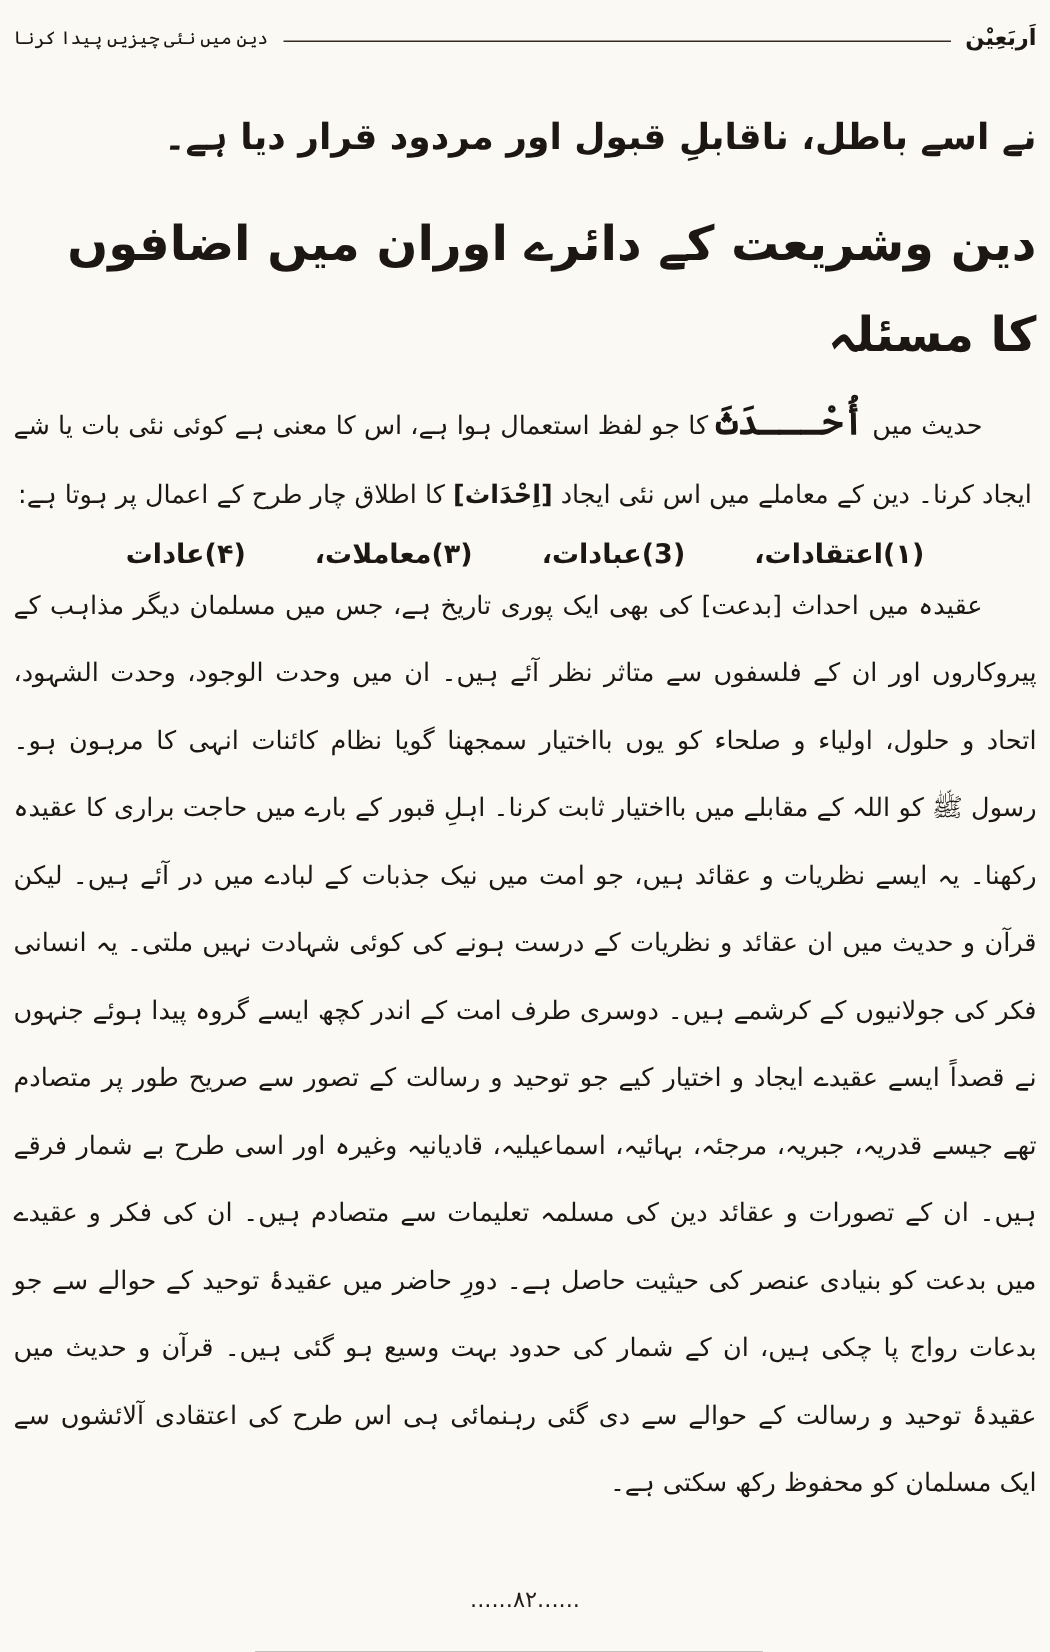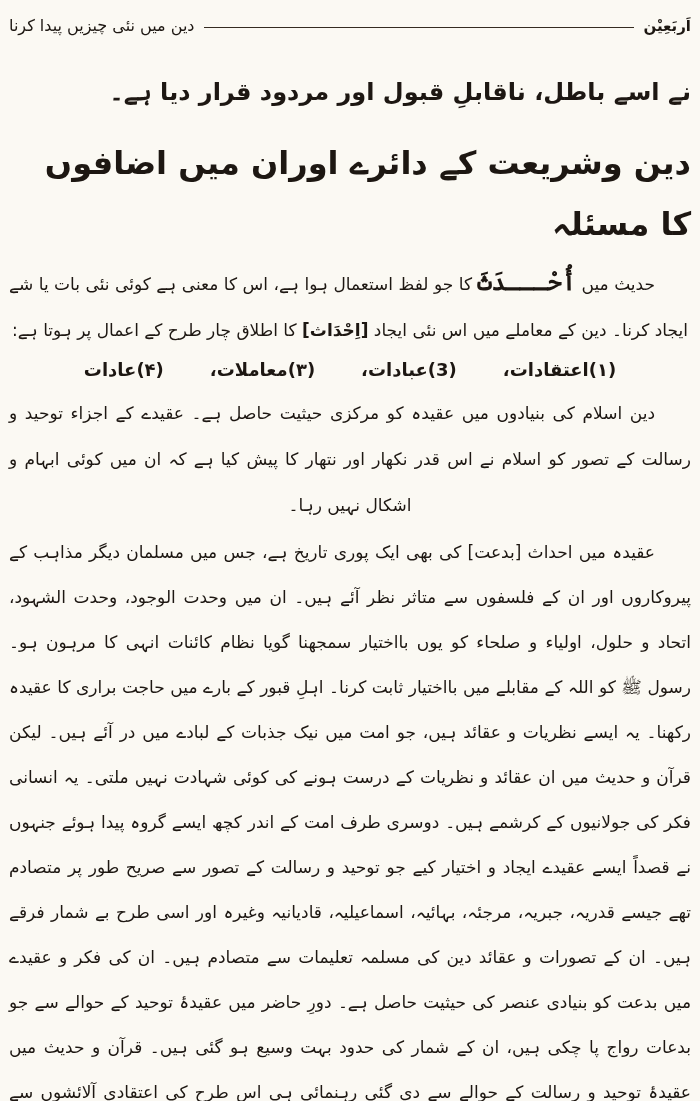--- a/index.html
+++ b/index.html
@@ -5,21 +5,21 @@
   html,body{margin:0;padding:0;background:#9a9a9a;}
   .page{
     width:700px;height:1101px;margin:0 auto;position:relative;
     background:#fbf9f3;color:#1d1712;box-sizing:border-box;
     padding:0 9px;direction:rtl;
     font-family:"DejaVu Sans",sans-serif;overflow:hidden;
   }
   .page-header{display:flex;align-items:center;padding-top:16px;}
   .book-title{font-size:15px;font-weight:bold;white-space:nowrap;}
   .header-rule{flex:1;height:0;border-top:1.7px solid #352b21;margin:4px 10px 0 10px;}
-  .chapter-title{font-size:16px;white-space:nowrap;}
+  .chapter-title{font-size:12px;white-space:nowrap;font-family:Liberation Serif, serif;}
   .carryover{margin:38px 0 0;font-size:24px;font-weight:600;text-align:right;line-height:1.6;}
   .main-heading{margin:22px 0 0;font-size:32px;font-weight:bold;text-align:right;line-height:1.9;}
   .para{font-size:17px;font-weight:500;line-height:46px;text-align:justify;text-align-last:center;text-indent:36px;margin:4px 0 0;}
   .arabic-term{font-weight:bold;font-family:"DejaVu Serif",serif;font-size:24px;}
   .bracketed-term{font-weight:bold;}
   .category-list{display:flex;justify-content:center;gap:46px;font-size:18px;font-weight:bold;margin-top:6px;}
   .category-item{white-space:nowrap;text-align:right;}
   .section-heading{margin:30px 0 0;font-size:23px;font-weight:bold;text-align:right;line-height:1.6;}
   .aqeedah{margin-top:10px;}
   .history{font-size:17px;font-weight:500;line-height:45px;text-align:justify;text-align-last:right;text-indent:36px;margin:2px 0 0;}
@@ -49,18 +49,18 @@
   </p>
 
   <div class="category-list">
     <span class="category-item">(۱)اعتقادات،</span>
     <span class="category-item">(3)عبادات،</span>
     <span class="category-item">(۳)معاملات،</span>
     <span class="category-item">(۴)عادات</span>
   </div>
 
 
-  <p class="para aqeedah">دین اسلام کی بنیادوں میں عقیدہ کو مرکزی حیثیت حاصل ہے۔ عقیدے کے اجزاء توحید و رسالت کے تصور کو اسلام نے اس قدر نکھار اور نتھار کا پیش کیا ہے کہ ان میں کوئی ابہام و اشکال نہیں رہا۔</p>
 
   <p class="history">عقیدہ میں احداث [بدعت] کی بھی ایک پوری تاریخ ہے، جس میں مسلمان دیگر مذاہب کے پیروکاروں اور ان کے فلسفوں سے متاثر نظر آئے ہیں۔ ان میں وحدت الوجود، وحدت الشہود، اتحاد و حلول، اولیاء و صلحاء کو یوں بااختیار سمجھنا گویا نظام کائنات انہی کا مرہون ہو۔ رسول ﷺ کو اللہ کے مقابلے میں بااختیار ثابت کرنا۔ اہلِ قبور کے بارے میں حاجت براری کا عقیدہ رکھنا۔ یہ ایسے نظریات و عقائد ہیں، جو امت میں نیک جذبات کے لبادے میں در آئے ہیں۔ لیکن قرآن و حدیث میں ان عقائد و نظریات کے درست ہونے کی کوئی شہادت نہیں ملتی۔ یہ انسانی فکر کی جولانیوں کے کرشمے ہیں۔ دوسری طرف امت کے اندر کچھ ایسے گروہ پیدا ہوئے جنہوں نے قصداً ایسے عقیدے ایجاد و اختیار کیے جو توحید و رسالت کے تصور سے صریح طور پر متصادم تھے جیسے قدریہ، جبریہ، مرجئہ، بہائیہ، اسماعیلیہ، قادیانیہ وغیرہ اور اسی طرح بے شمار فرقے ہیں۔ ان کے تصورات و عقائد دین کی مسلمہ تعلیمات سے متصادم ہیں۔ ان کی فکر و عقیدے میں بدعت کو بنیادی عنصر کی حیثیت حاصل ہے۔ دورِ حاضر میں عقیدۂ توحید کے حوالے سے جو بدعات رواج پا چکی ہیں، ان کے شمار کی حدود بہت وسیع ہو گئی ہیں۔ قرآن و حدیث میں عقیدۂ توحید و رسالت کے حوالے سے دی گئی رہنمائی ہی اس طرح کی اعتقادی آلائشوں سے ایک مسلمان کو محفوظ رکھ سکتی ہے۔</p>
 
+  <div class="page-number">......۸۲......</div>
 
 </div>
 
 </body></html>

